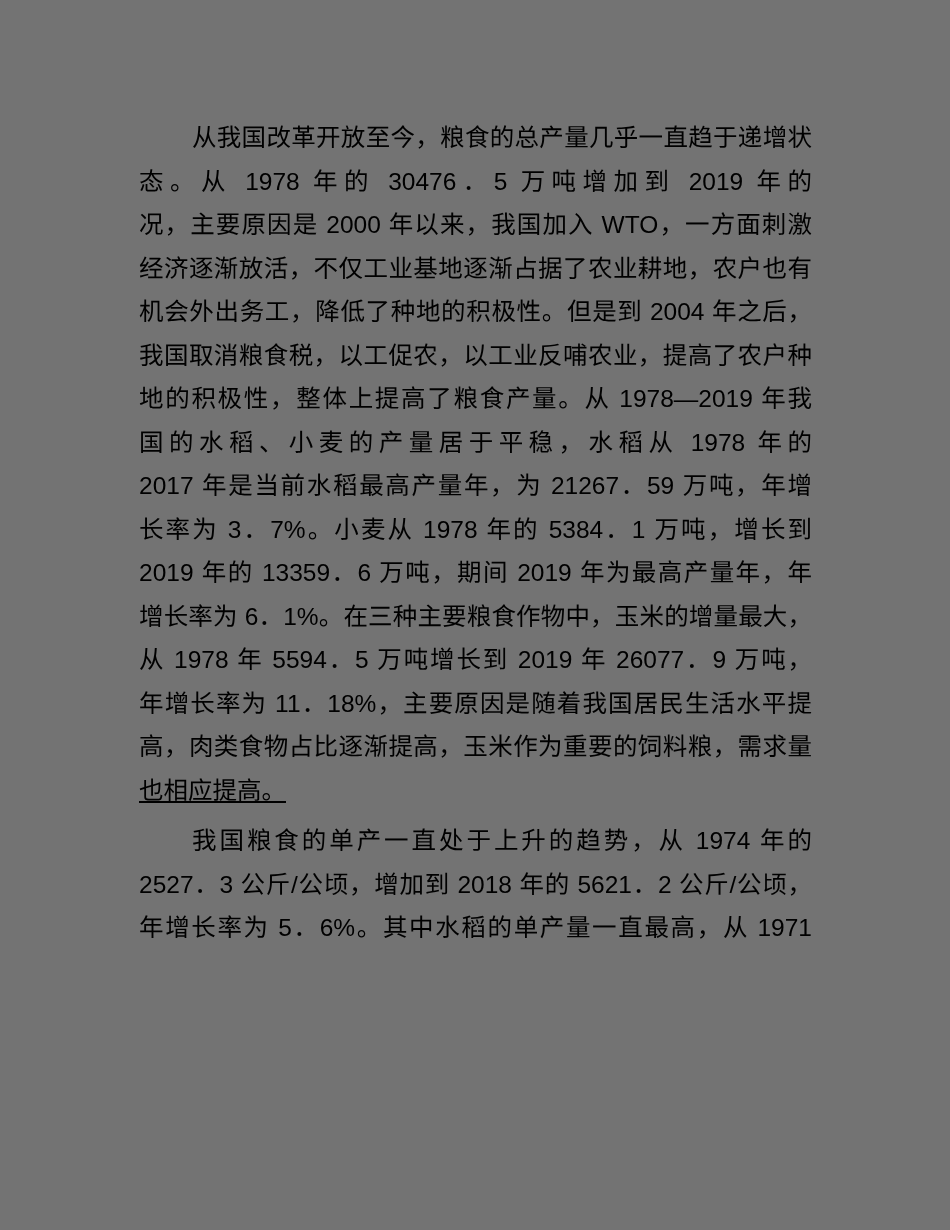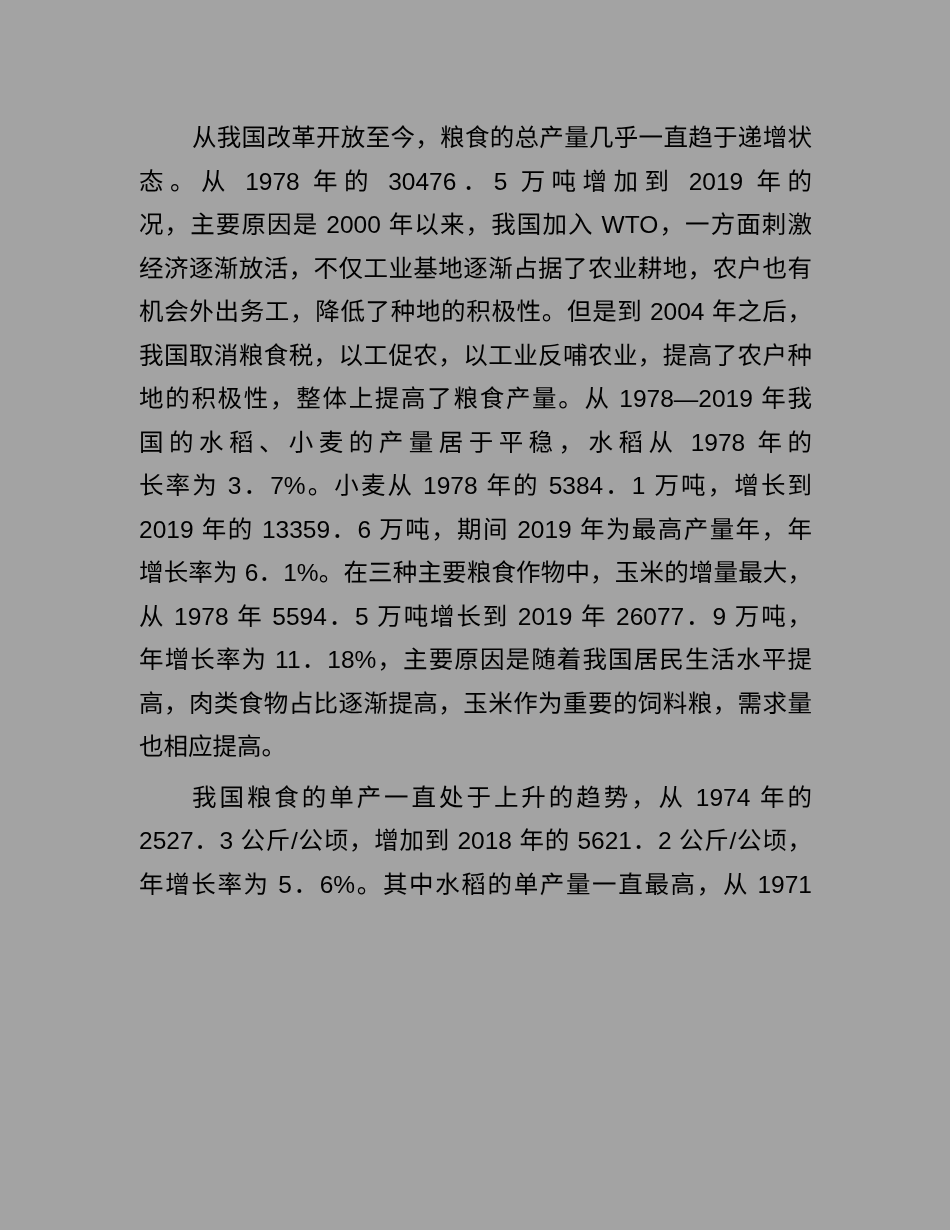--- a/index.html
+++ b/index.html
@@ -4,21 +4,21 @@
 <style>
   html, body {
     margin: 0;
     padding: 0;
     background: #ffffff;
   }
   .doc-page {
     position: relative;
     width: 950px;
     height: 1230px;
-    background: #a3a3a3;
+    background: #737373;
     overflow: hidden;
     font-family: "Liberation Sans", sans-serif;
   }
   .text-block {
     position: absolute;
     left: 139px;
     top: 116px;
     width: 673px;
     color: #000000;
     font-size: 24.5px;
@@ -30,37 +30,39 @@
     height: 43.5px;
     line-height: 43.5px;
     text-align: justify;
     text-align-last: justify;
     -moz-text-align-last: justify;
     overflow: visible;
   }
   .line.indent { text-indent: 53px; }
   .line.lastline {
     text-align-last: left;
+    text-decoration: underline;
     -moz-text-align-last: left;
   }
 </style>
 </head>
 <body>
 
 <div class="doc-page">
   <div class="text-block">
       <div class="paragraph">
         <div class="line indent">从我国改革开放至今，粮食的总产量几乎一直趋于递增状</div>
         <div class="line">态。从 1978 年的 30476．5 万吨增加到 2019 年的</div>
         <div class="line">况，主要原因是 2000 年以来，我国加入 WTO，一方面刺激</div>
         <div class="line">经济逐渐放活，不仅工业基地逐渐占据了农业耕地，农户也有</div>
         <div class="line">机会外出务工，降低了种地的积极性。但是到 2004 年之后，</div>
         <div class="line">我国取消粮食税，以工促农，以工业反哺农业，提高了农户种</div>
         <div class="line">地的积极性，整体上提高了粮食产量。从 1978—2019 年我</div>
         <div class="line">国的水稻、小麦的产量居于平稳，水稻从 1978 年的</div>
+        <div class="line">2017 年是当前水稻最高产量年，为 21267．59 万吨，年增</div>
         <div class="line">长率为 3．7%。小麦从 1978 年的 5384．1 万吨，增长到</div>
         <div class="line">2019 年的 13359．6 万吨，期间 2019 年为最高产量年，年</div>
         <div class="line">增长率为 6．1%。在三种主要粮食作物中，玉米的增量最大，</div>
         <div class="line">从 1978 年 5594．5 万吨增长到 2019 年 26077．9 万吨，</div>
         <div class="line">年增长率为 11．18%，主要原因是随着我国居民生活水平提</div>
         <div class="line">高，肉类食物占比逐渐提高，玉米作为重要的饲料粮，需求量</div>
         <div class="line lastline">也相应提高。</div>
       </div>
       <div class="paragraph">
         <div class="line indent">我国粮食的单产一直处于上升的趋势，从 1974 年的</div>

